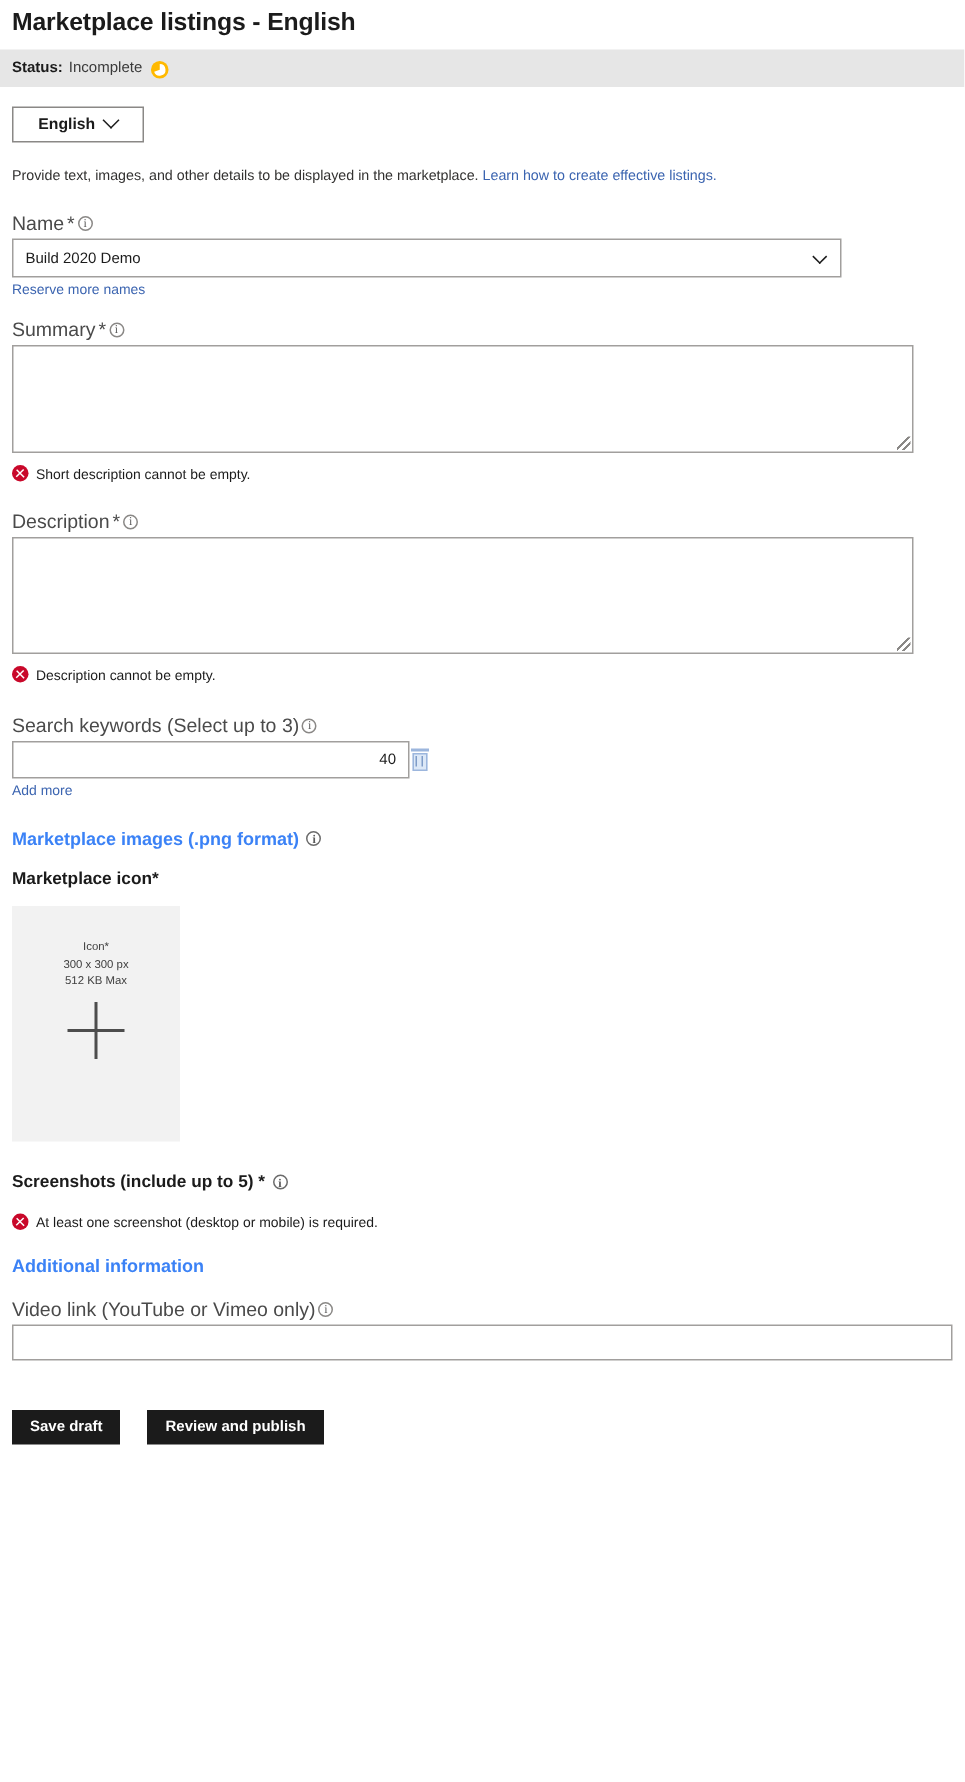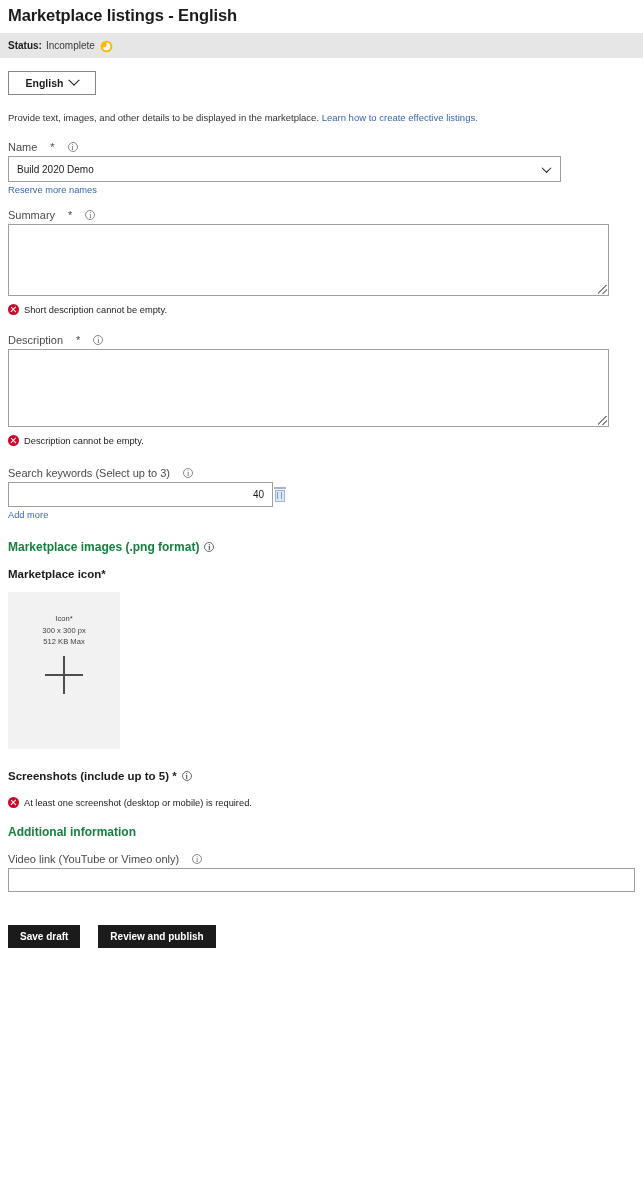--- a/index.html
+++ b/index.html
@@ -79,25 +79,25 @@
     padding: 16px 8px 0 8px;
     font-size: 9.5px;
     color: #323130;
     line-height: 1.4;
   }
   a.link { color: #3b64b0; text-decoration: none; }
 
   
   .field { padding: 0 8px; }
   .field-label {
-    font-size: 11px;
+    font-size: 13px;
     color: #4a4a4a;
     display: flex;
     align-items: center;
-    gap: 13px;
+    gap: 2px;
     margin-bottom: 3px;
   }
   .req { color: #4a4a4a; }
 
   .info-icon {
     display: inline-block;
     width: 10px; height: 10px;
     border: 1px solid #8a8886;
     border-radius: 50%;
     position: relative;
@@ -218,21 +218,21 @@
   .trash .bar {
     position: absolute; top: 5px;
     width: 1.4px; height: 7px;
     background: #7f9cc8;
   }
 
   
   .section-head {
     font-size: 12px;
     font-weight: bold;
-    color: #15803d;
+    color: #3b82f6;
     padding: 0 8px;
     display: flex;
     align-items: center;
     gap: 5px;
   }
   .sub-head {
     font-size: 11.5px;
     font-weight: bold;
     color: #1b1b1b;
     padding: 0 8px;

